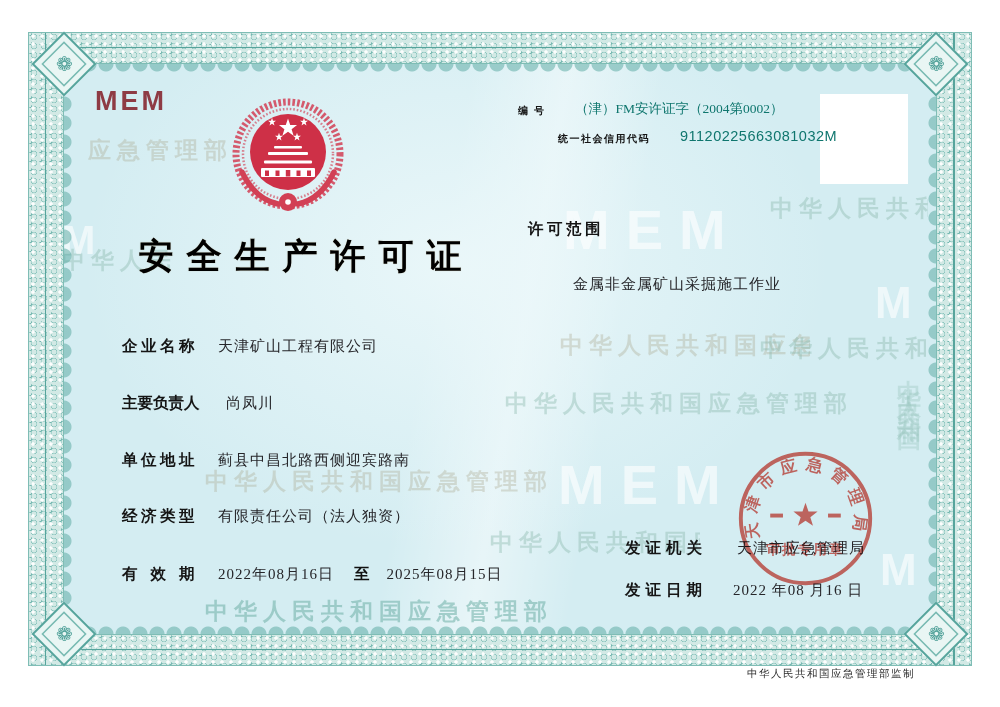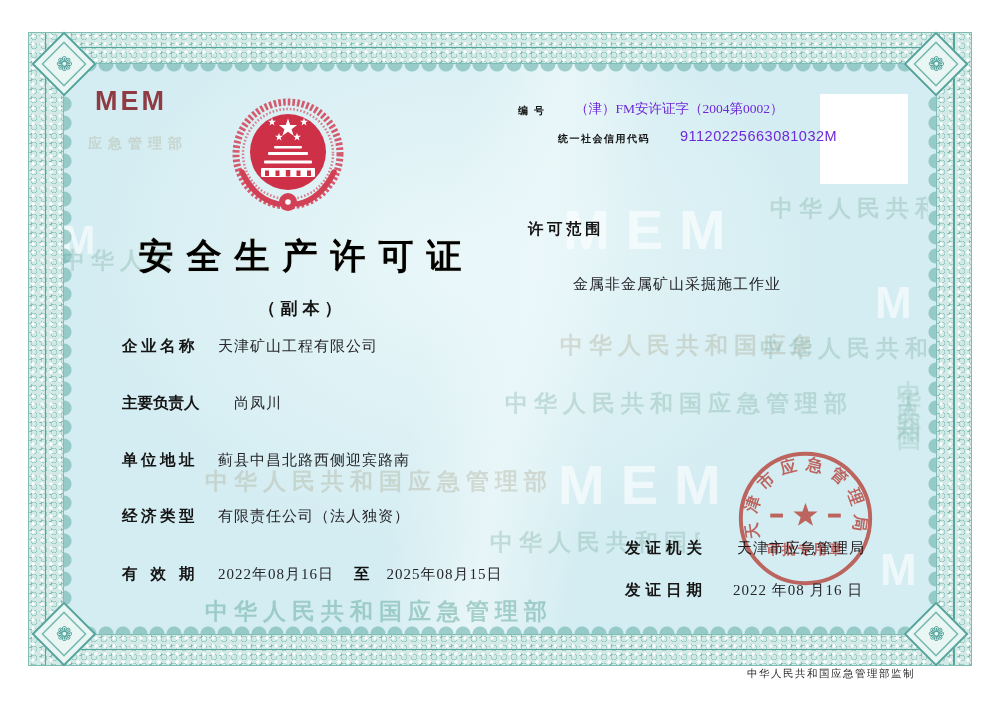--- a/index.html
+++ b/index.html
@@ -81,39 +81,39 @@
   .flabel-w{letter-spacing:13px;}
   .flabel-n{letter-spacing:0px;}
   .flabel-r{letter-spacing:5px;}
   .fvalue{position:absolute;top:1px;color:#26262a;font-size:15px;letter-spacing:1px;
     font-family:"Liberation Serif","DejaVu Serif",serif;white-space:nowrap;}
   .inlineval{color:#26262a;font-size:15px;letter-spacing:1px;
     font-family:"Liberation Serif","DejaVu Serif",serif;}
   .to-word{font-weight:bold;color:#111;font-size:15.5px;margin:0 16px 0 20px;
     font-family:"Liberation Sans",sans-serif;}
   .slabel{font-weight:bold;color:#151515;font-size:10px;}
-  .svalue{position:absolute;top:0px;color:#6d28d9;font-size:13.5px;
+  .svalue{position:absolute;top:0px;color:#0f766e;font-size:13.5px;
     font-family:"Liberation Serif","DejaVu Serif",serif;white-space:nowrap;}
   .code-val{font-family:"Liberation Sans",sans-serif;font-size:14.5px;letter-spacing:.5px;}
 
   .stamp{position:absolute;left:732px;top:445px;width:147px;height:147px;z-index:4;
     mix-blend-mode:multiply;opacity:.82;}
 
   .footer-caption{position:absolute;left:700px;top:667px;width:262px;text-align:center;z-index:3;
     font-size:10.5px;letter-spacing:1.5px;color:#2b2b2b;
     font-family:"Liberation Serif","DejaVu Serif",serif;}
 </style>
 </head>
 <body>
 
 <div class="page">
 
   <div class="paper"></div>
 
-  <div class="wm wm-line wm-warm" style="left:88px;top:135px;width:220px;font-size:14px;">应急管理部</div>
+  <div class="wm wm-line wm-warm" style="left:88px;top:135px;width:220px;font-size:23px;">应急管理部</div>
   <div class="wm wm-line" style="left:770px;top:193px;width:158px;">中华人民共和国应急管理部</div>
   <div class="wm wm-line" style="left:62px;top:245px;width:115px;">中华人民共和国应急管理部</div>
   <div class="wm wm-line wm-warm" style="left:560px;top:330px;width:250px;">中华人民共和国应急管理部</div>
   <div class="wm wm-line wm-warm" style="left:205px;top:466px;">中华人民共和国应急管理部</div>
   <div class="wm wm-line" style="left:505px;top:388px;">中华人民共和国应急管理部</div>
   <div class="wm wm-line" style="left:760px;top:333px;width:166px;">中华人民共和国应急管理部</div>
   <div class="wm wm-line" style="left:490px;top:527px;width:210px;">中华人民共和国应急管理部</div>
   <div class="wm wm-line wm-strong" style="left:205px;top:596px;">中华人民共和国应急管理部</div>
   <div class="wm wm-ghost" style="left:563px;top:197px;">MEM</div>
   <div class="wm wm-ghost" style="left:558px;top:452px;">MEM</div>
@@ -185,36 +185,35 @@
   <div class="row" style="left:518px;top:100px;">
     <span class="slabel" style="letter-spacing:6px;">编号</span>
     <span class="svalue" style="left:57px;">（津）FM安许证字（2004第0002）</span>
   </div>
   <div class="row" style="left:518px;top:128px;margin-left:40px;">
     <span class="slabel" style="letter-spacing:1.5px;">统一社会信用代码</span>
     <span class="svalue code-val" style="left:122px;">91120225663081032M</span>
   </div>
 
   <div class="cert-title">安全生产许可证</div>
-  <div class="cert-sub">（副本）</div>
 
   <div class="row" style="left:528px;top:219px;">
     <span class="flabel">许可范围</span>
   </div>
   <div class="row" style="left:573px;top:249px;margin-top:26px;">
     <span class="inlineval">金属非金属矿山采掘施工作业</span>
   </div>
 
   <div class="row" style="left:122px;top:336px;">
     <span class="flabel">企业名称</span>
     <span class="fvalue" style="left:96px;">天津矿山工程有限公司</span>
   </div>
   <div class="row" style="left:122px;top:393px;">
     <span class="flabel flabel-n">主要负责人</span>
-    <span class="fvalue" style="left:112px;">尚凤川</span>
+    <span class="fvalue" style="left:104px;">尚凤川</span>
   </div>
   <div class="row" style="left:122px;top:450px;">
     <span class="flabel">单位地址</span>
     <span class="fvalue" style="left:96px;">蓟县中昌北路西侧迎宾路南</span>
   </div>
   <div class="row" style="left:122px;top:506px;">
     <span class="flabel">经济类型</span>
     <span class="fvalue" style="left:96px;">有限责任公司（法人独资）</span>
   </div>
 

